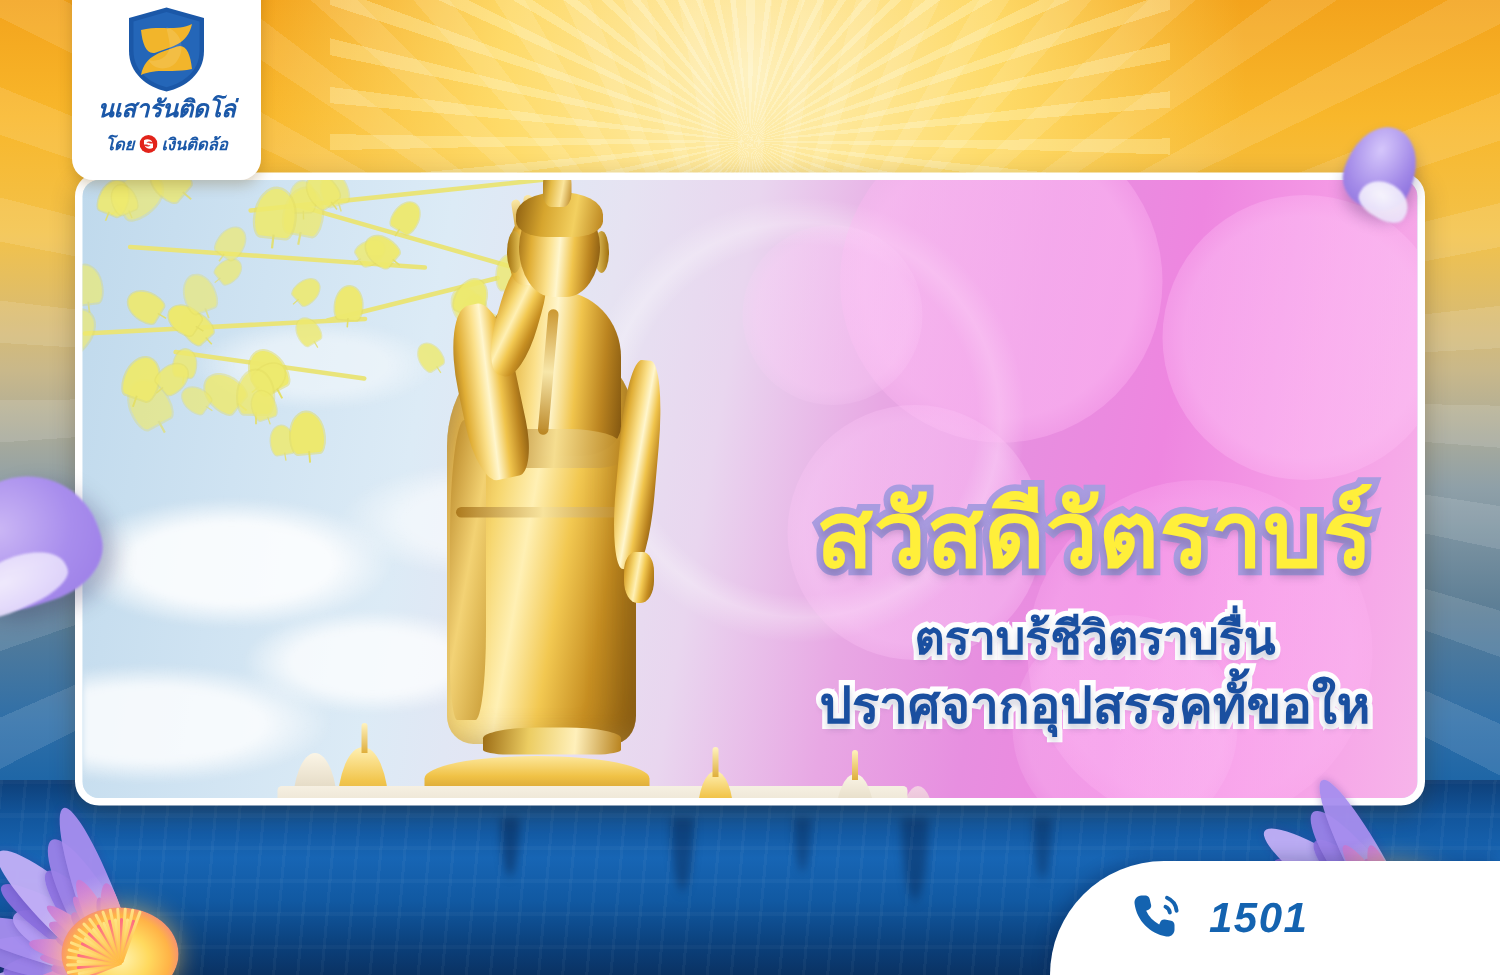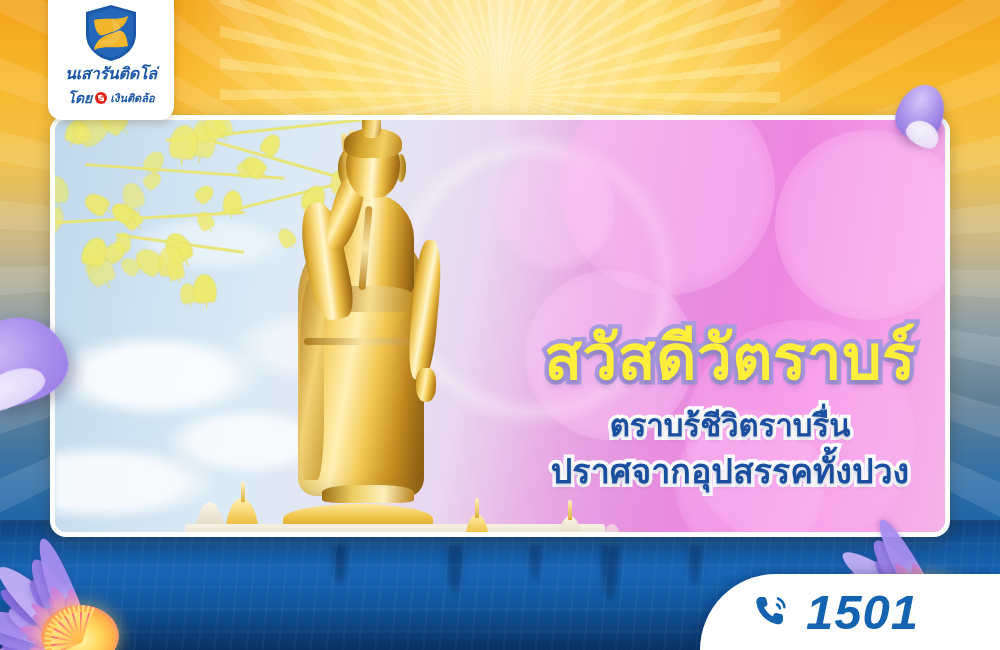--- a/index.html
+++ b/index.html
@@ -267,21 +267,21 @@
     z-index:9; text-align:center;
   }
   .shield{ margin:20px auto 4px; width:54px; height:58px; display:block; }
   .logo-main{
     font-size:16px; font-weight:bold; color:#1b58a8; letter-spacing:-.2px;
     font-style:italic; line-height:1;
   }
   .logo-subrow{
     display:flex; align-items:center; justify-content:center; gap:3px; margin-top:5px;
   }
-  .logo-by{ font-size:14px; font-weight:bold; color:#1b58a8; font-style:italic; }
+  .logo-by{ font-size:11px; font-weight:bold; color:#1b58a8; font-style:italic; }
   .swirl{ width:12px; height:12px; }
   .logo-brand{ font-size:11px; font-weight:bold; color:#1b58a8; font-style:italic; }
 
   
   .petal{ position:absolute; border-radius:54% 54% 46% 46% / 62% 62% 38% 38%;
           filter:blur(.6px); }
   .p-left{
     left:-34px; top:318px; width:100px; height:86px;
     background:radial-gradient(ellipse at 35% 35%, #cbb7f5 0%, #a88ded 55%, #9a7ce6 100%);
     transform:rotate(-18deg);
@@ -316,21 +316,21 @@
     position:absolute; right:0; bottom:0; width:300px; height:76px;
     background:#ffffff;
     border-radius:120px 0 0 0;
     box-shadow:-3px -3px 10px rgba(0,20,60,.22);
     display:flex; align-items:center; justify-content:flex-start;
     padding-left:52px; gap:14px;
     z-index:12;
   }
   .phone-icon{ width:40px; height:40px; flex:0 0 auto; }
   .phone-num{
-    font-size:49px; font-weight:bold; font-style:italic; color:#1463b0;
+    font-size:28px; font-weight:bold; font-style:italic; color:#1463b0;
     letter-spacing:1px; line-height:1;
   }
 </style>
 </head>
 <body>
 
 <div id="stage">
 
   <div class="bg-base"></div>
   <div class="bg-sunglow"></div>
@@ -443,21 +443,21 @@
         <div class="st-part st-head gold2"></div>
         <div class="st-part st-hair"></div>
         <div class="st-part st-ushnisha"></div>
 
         <div class="st-part st-feet"></div>
       </div>
 
       <div class="textblock">
         <div class="headline">สวัสดีวัตราบร์</div>
         <div class="sub sub1">ตราบร้ชีวิตราบรื่น</div>
-        <div class="sub sub2">ปราศจากอุปสรรคทั้งปวง</div>
+        <div class="sub sub2">ปราศจากอุปสรรคทั้ขอให</div>
       </div>
     </div>
   </div>
 
   <div class="petal p-left"></div>
   <div class="petal p-left2"></div>
   <div class="petal p-tr"></div>
   <div class="petal p-tr2"></div>
 
   <div class="lotus lotus-bl" id="lotusL">

